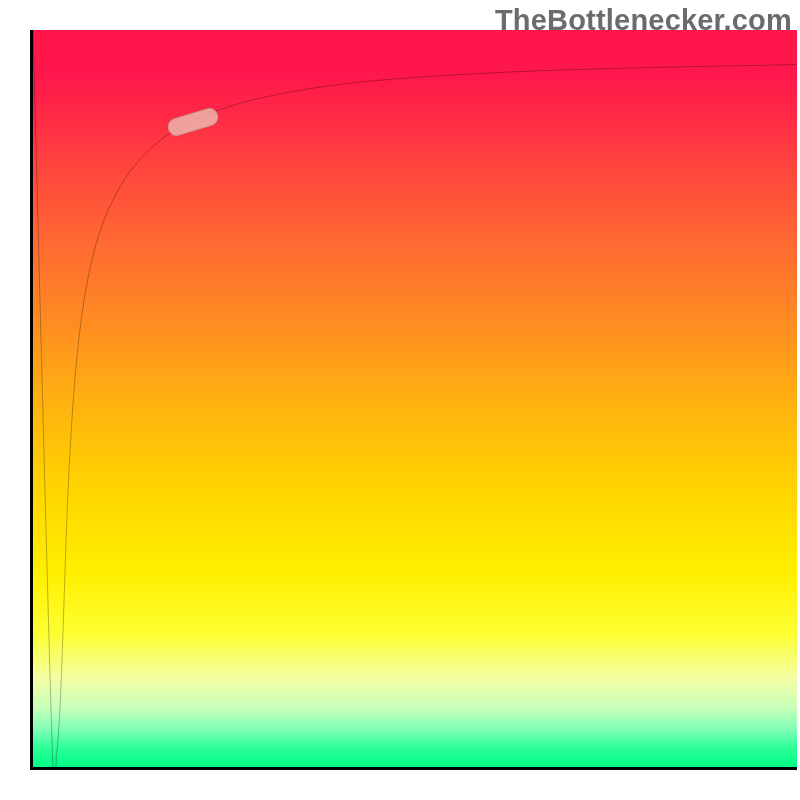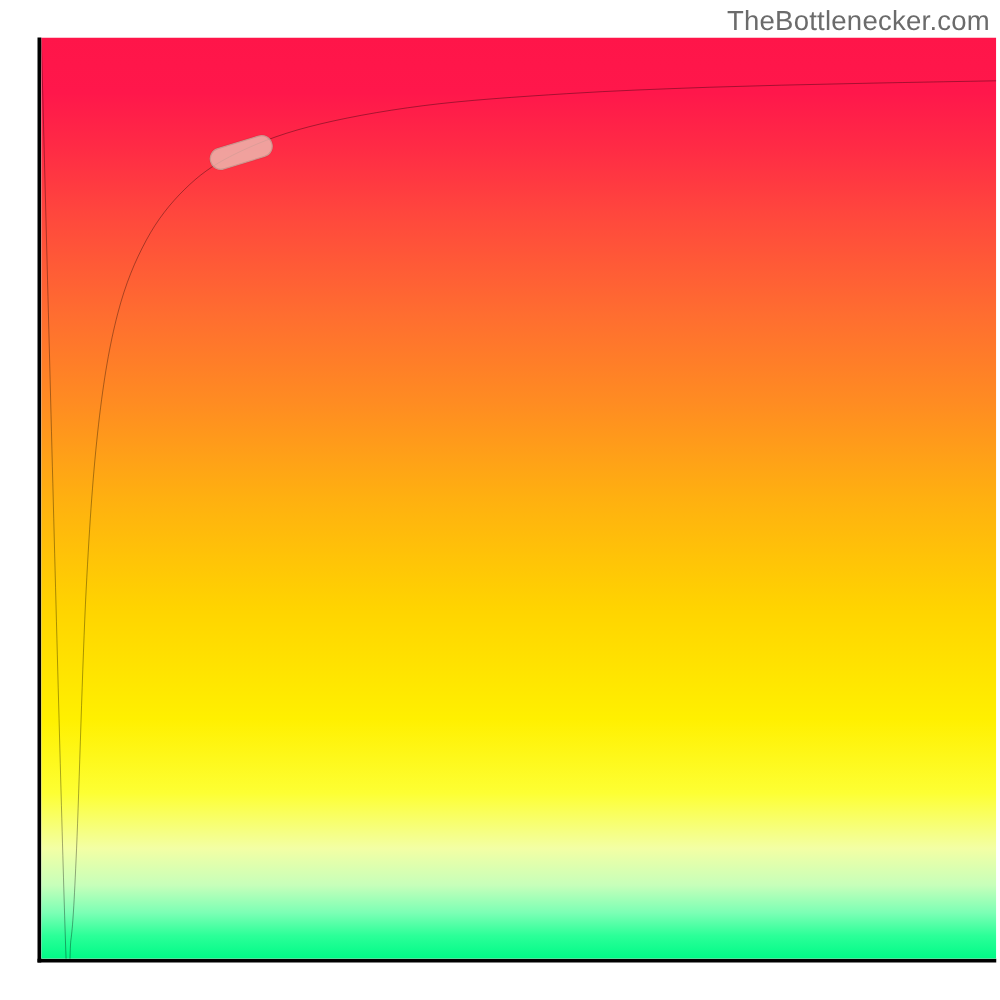--- a/index.html
+++ b/index.html
@@ -3,22 +3,22 @@
 <meta charset="utf-8">
 <style>
   * { margin: 0; padding: 0; box-sizing: border-box; }
   html, body { width: 800px; height: 800px; overflow: hidden; }
   body { background: #ffffff; font-family: Arial, Helvetica, sans-serif; position: relative; }
 
   .watermark {
     position: absolute;
     top: 4px;
     right: 8px;
-    font-size: 22px;
-    font-weight: 400;
+    font-size: 29px;
+    font-weight: 700;
     color: #6b6b6b;
     letter-spacing: 0.2px;
     z-index: 10;
   }
 
   .frame {
     position: absolute;
     left: 30px;
     right: 3px;
     top: 30px;

